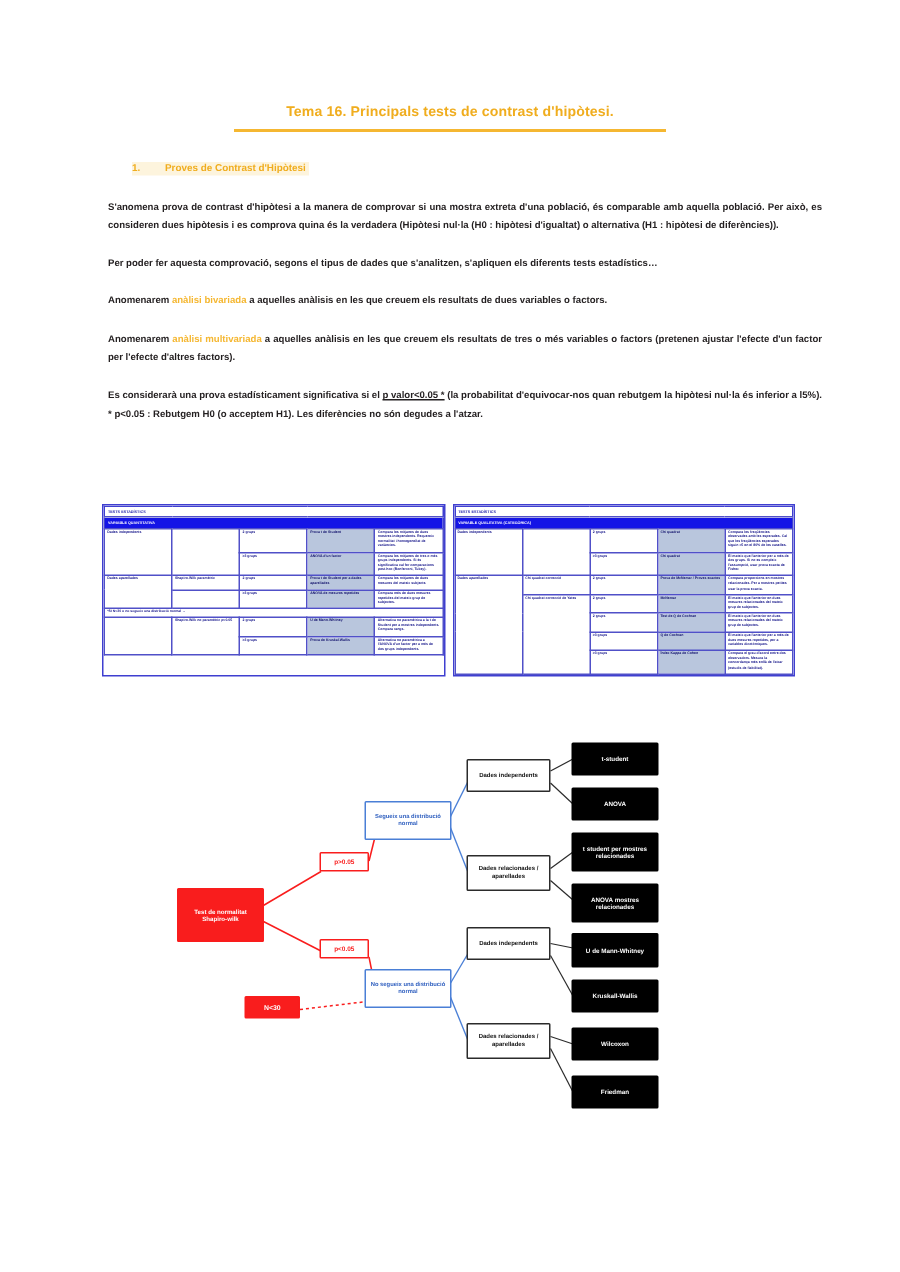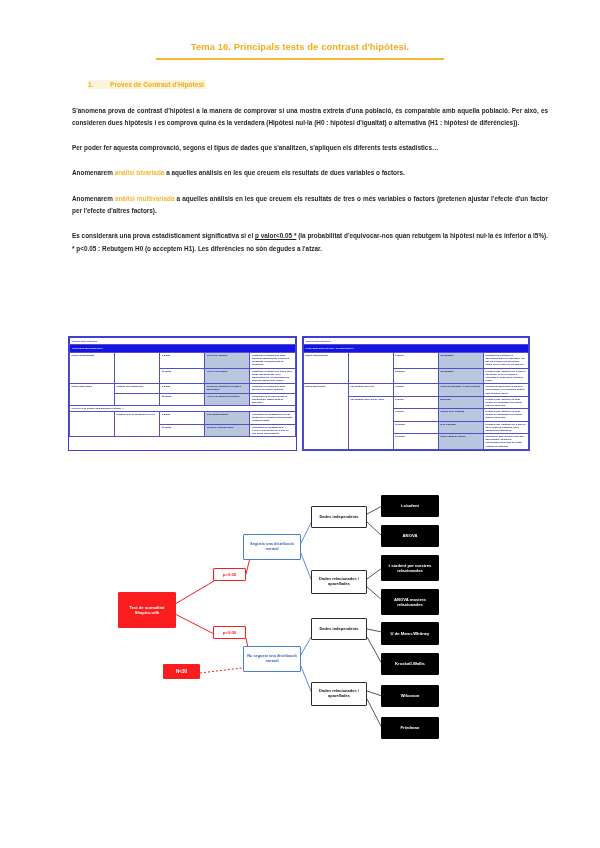--- a/index.html
+++ b/index.html
@@ -6,21 +6,21 @@
   body{
     width:600px;height:848px;
     background:#ffffff;
     font-family:"Liberation Sans", sans-serif;
     color:#231f20;
     overflow:hidden;
   }
   .page{position:relative;width:600px;height:848px;}
 
   
-  .title-wrap{text-align:center;padding-top:36px;}
+  .title-wrap{text-align:center;padding-top:64px;}
   .doc-title{
     display:inline-block;
     font-size:9.4px;font-weight:bold;color:#f0ad1e;
     letter-spacing:.1px;white-space:nowrap;
   }
   .title-rule{
     width:288px;height:1.6px;background:#f5b731;
     margin:4px auto 0 auto;
   }
 

